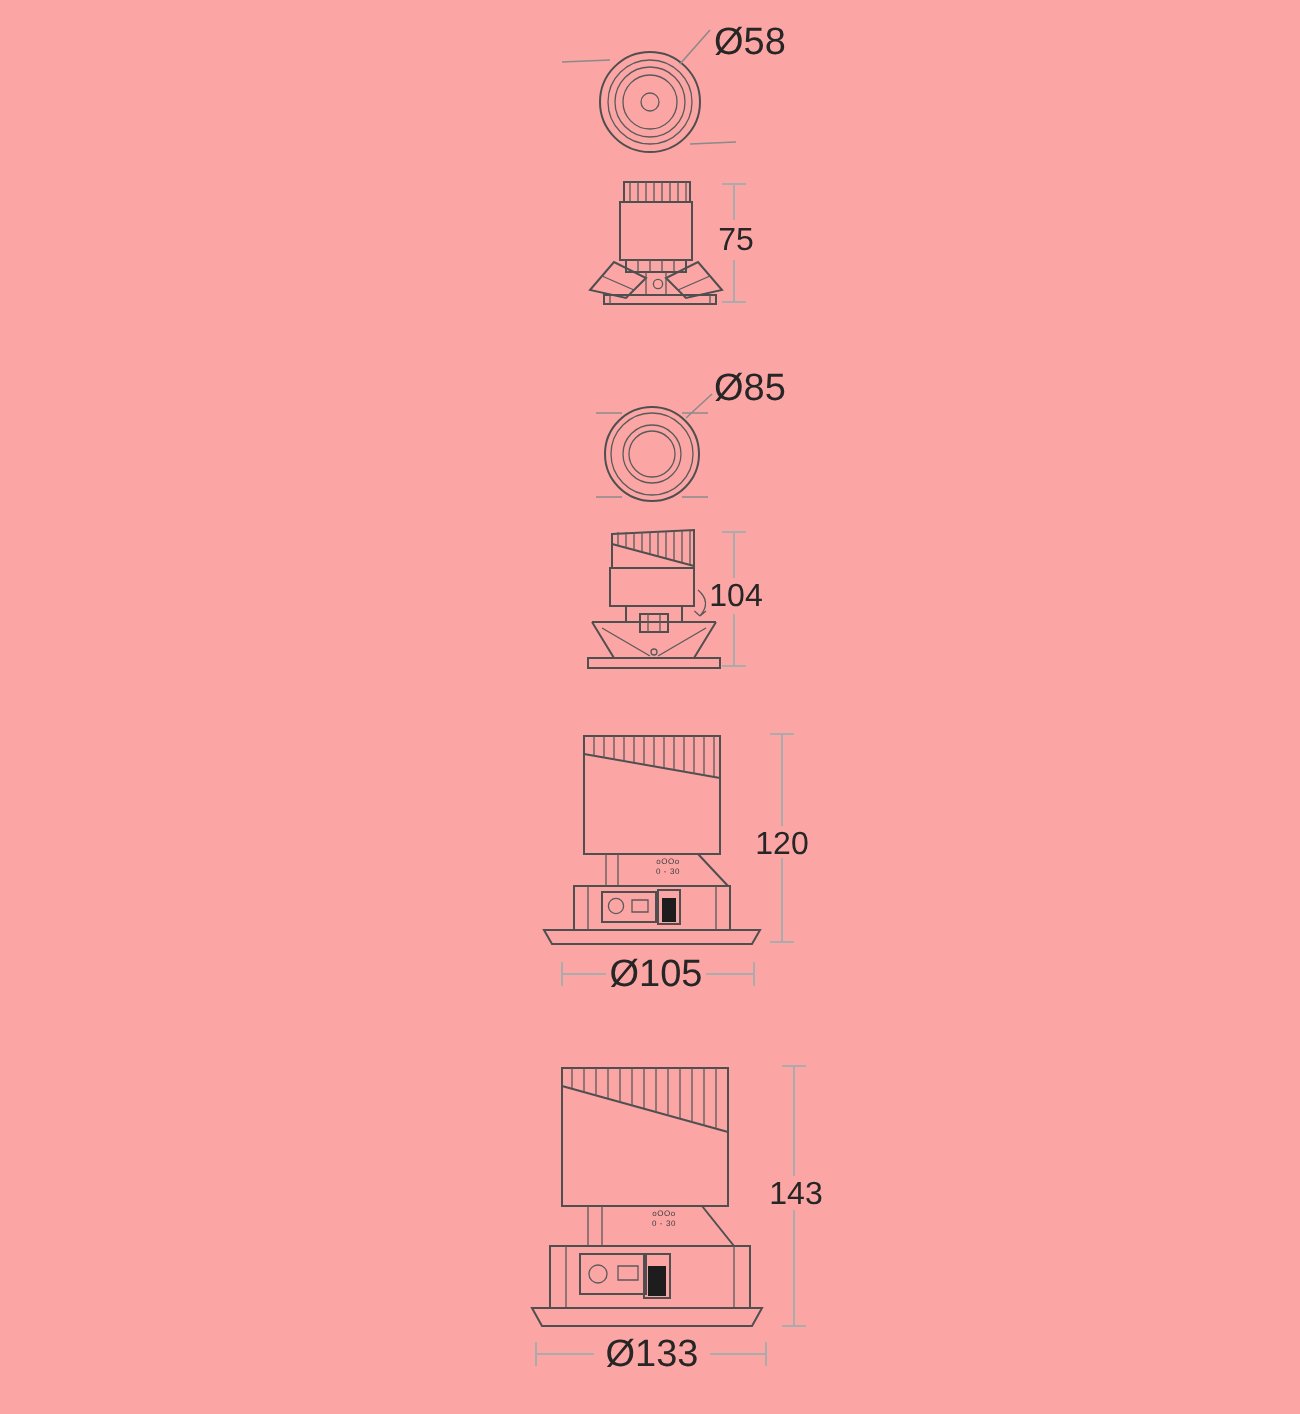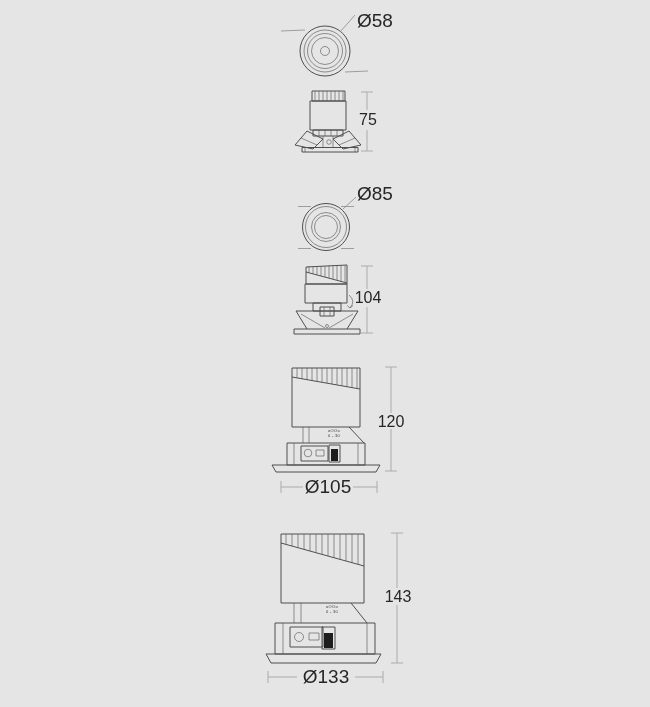--- a/index.html
+++ b/index.html
@@ -1,17 +1,17 @@
 <!DOCTYPE html>
 <html><head>
 <meta charset="utf-8">
 <style>
   html,body{margin:0;padding:0;background:#ffffff;}
   body{width:650px;height:707px;overflow:hidden;font-family:"Liberation Sans",sans-serif;}
-  .canvas{position:relative;width:650px;height:707px;background:#e5e5e5;}
+  .canvas{position:relative;width:650px;height:707px;background:#fca5a5;}
   svg{position:absolute;left:0;top:0;}
   .s{stroke:#4f4f4f;stroke-width:1;fill:none;stroke-linecap:butt;stroke-linejoin:miter;}
   .t{stroke:#5a5a5a;stroke-width:.65;fill:none;}
   .d{stroke:#ababab;stroke-width:1;fill:none;}
   .lead{stroke:#8a8a8a;stroke-width:.8;fill:none;}
   .fillDark{fill:#1d1d1d;stroke:none;}
   text{font-family:"Liberation Sans",sans-serif;}
   text.big{font-size:19px;fill:#262626;}
   text.mid{font-size:16px;fill:#262626;}
   text.tiny{font-size:4px;fill:#3a3a3a;letter-spacing:.3px;}

